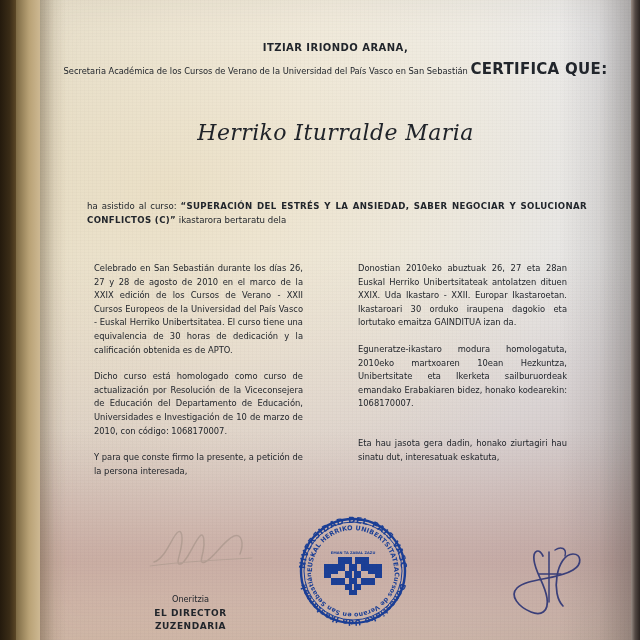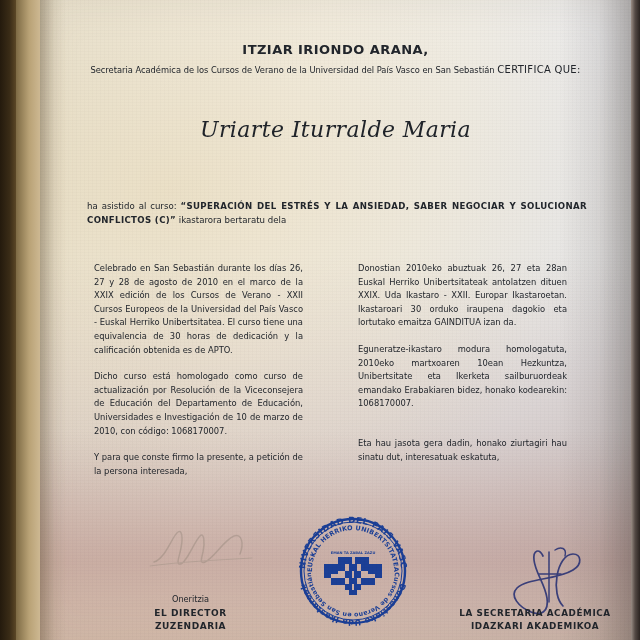--- a/index.html
+++ b/index.html
@@ -55,24 +55,24 @@
   .sheet-bottom-warm{
     position:absolute;left:40px;top:430px;width:591px;height:210px;
     background:linear-gradient(180deg, rgba(170,120,110,0.0) 0%, rgba(168,118,108,0.22) 55%, rgba(178,132,112,0.30) 100%);
     pointer-events:none;
   }
 
   
   .content{position:absolute;left:40px;top:0;width:591px;height:640px;color:#22262c;}
 
   .hdr{text-align:center;}
-  .hdr .l1{font-size:13px;font-weight:bold;letter-spacing:.45px;margin-top:42px;}
+  .hdr .l1{font-size:10px;font-weight:bold;letter-spacing:.45px;margin-top:42px;}
   .hdr .l2{font-size:8.3px;margin-top:7px;white-space:nowrap;}
   .hdr .l3{font-size:8.3px;margin-top:6px;white-space:nowrap;}
-  .big{font-size:10px;font-weight:normal;letter-spacing:.3px;}
+  .big{font-size:15px;font-weight:bold;letter-spacing:.3px;}
 
   .recipient{
     text-align:center;margin-top:42px;
     font-family:"DejaVu Serif", serif;font-style:italic;
     font-size:22px;letter-spacing:.4px;color:#20242a;
   }
 
   .course{
     position:absolute;left:47px;top:200px;width:500px;
     font-size:8.6px;line-height:1.62;text-align:justify;
@@ -129,21 +129,21 @@
   <div class="content">
 
     <div class="hdr">
       <div class="l1">ITZIAR IRIONDO ARANA,</div>
       <div class="l2">
         <span>Secretaria Académica de los Cursos de Verano de la Universidad del País Vasco en San Sebastián</span>
         <span class="big">CERTIFICA QUE:</span>
       </div>
     </div>
 
-    <div class="recipient">Uriarte Iturralde Maria</div>
+    <div class="recipient">Herriko Iturralde Maria</div>
 
     <div class="course">
       <span>ha asistido al curso: </span><span class="strong">“SUPERACIÓN DEL ESTRÉS Y LA ANSIEDAD, SABER NEGOCIAR Y SOLUCIONAR CONFLICTOS (C)”</span><span> ikastarora bertaratu dela</span>
     </div>
 
     <div class="cols">
 
       <div class="col col-l">
         <p>Celebrado en San Sebastián durante los días 26, 27 y 28 de agosto de 2010 en el marco de la XXIX edición de los Cursos de Verano - XXII Cursos Europeos de la Universidad del País Vasco - Euskal Herriko Unibertsitatea. El curso tiene una equivalencia de 30 horas de dedicación y la calificación obtenida es de APTO.</p>
         <p>Dicho curso está homologado como curso de actualización por Resolución de la Viceconsejera de Educación del Departamento de Educación, Universidades e Investigación de 10 de marzo de 2010, con código: 1068170007.</p>
@@ -230,21 +230,17 @@
 
     <svg class="handsig" viewBox="0 0 110 80">
       <path d="M48,16 C44,8 38,10 39,20 C40,32 50,44 52,58 C54,72 46,76 36,72
                C24,67 14,56 22,48 C32,38 62,40 78,30 C88,24 86,14 78,14
                C70,14 64,24 62,36 C60,48 62,60 68,66" fill="none" stroke="#3a3f7a" stroke-width="1.7" stroke-linecap="round" stroke-linejoin="round"></path>
       <path d="M54,12 L54,62" fill="none" stroke="#3a3f7a" stroke-width="1.5" stroke-linecap="round"></path>
       <path d="M44,34 L66,34" fill="none" stroke="#3a3f7a" stroke-width="1.4" stroke-linecap="round"></path>
       <path d="M60,10 C66,6 72,8 70,16" fill="none" stroke="#3a3f7a" stroke-width="1.4" stroke-linecap="round"></path>
     </svg>
 
-    <div class="sig-right">
-      <div class="s1">LA SECRETARIA ACADÉMICA</div>
-      <div class="s2">IDAZKARI AKADEMIKOA</div>
-    </div>
 
   </div>
 
   <div class="grain"></div>
 </div>
 
 </body></html>

